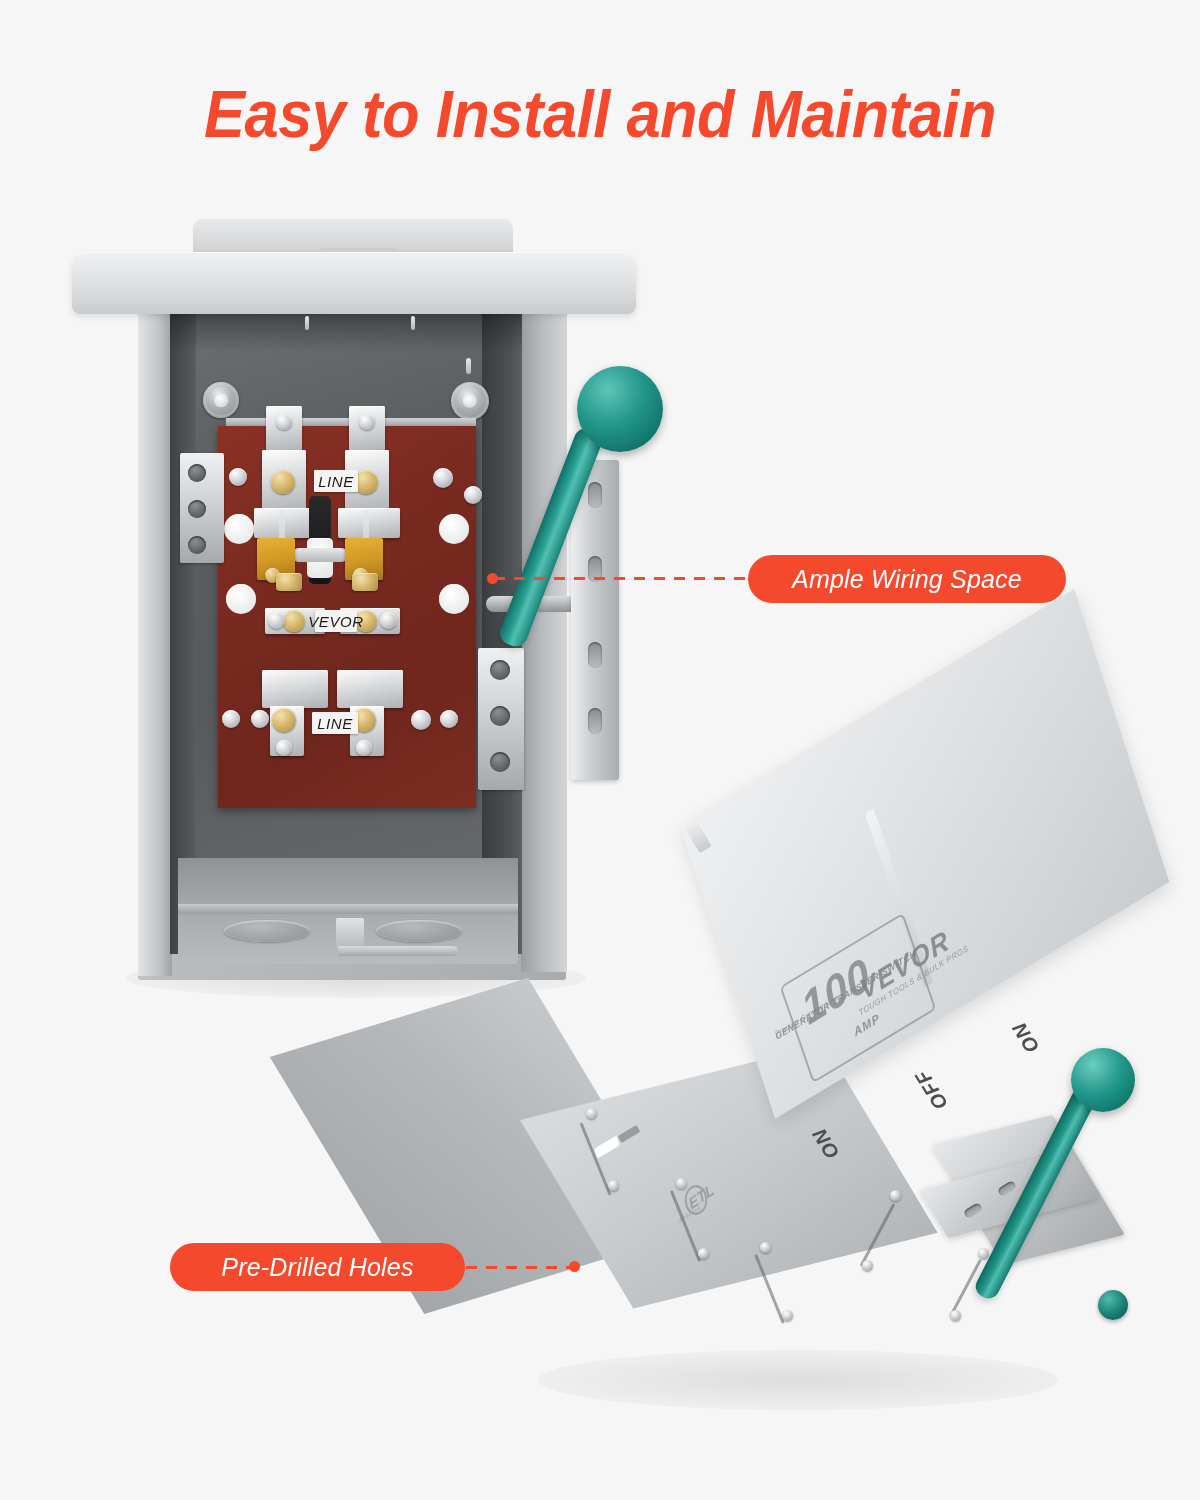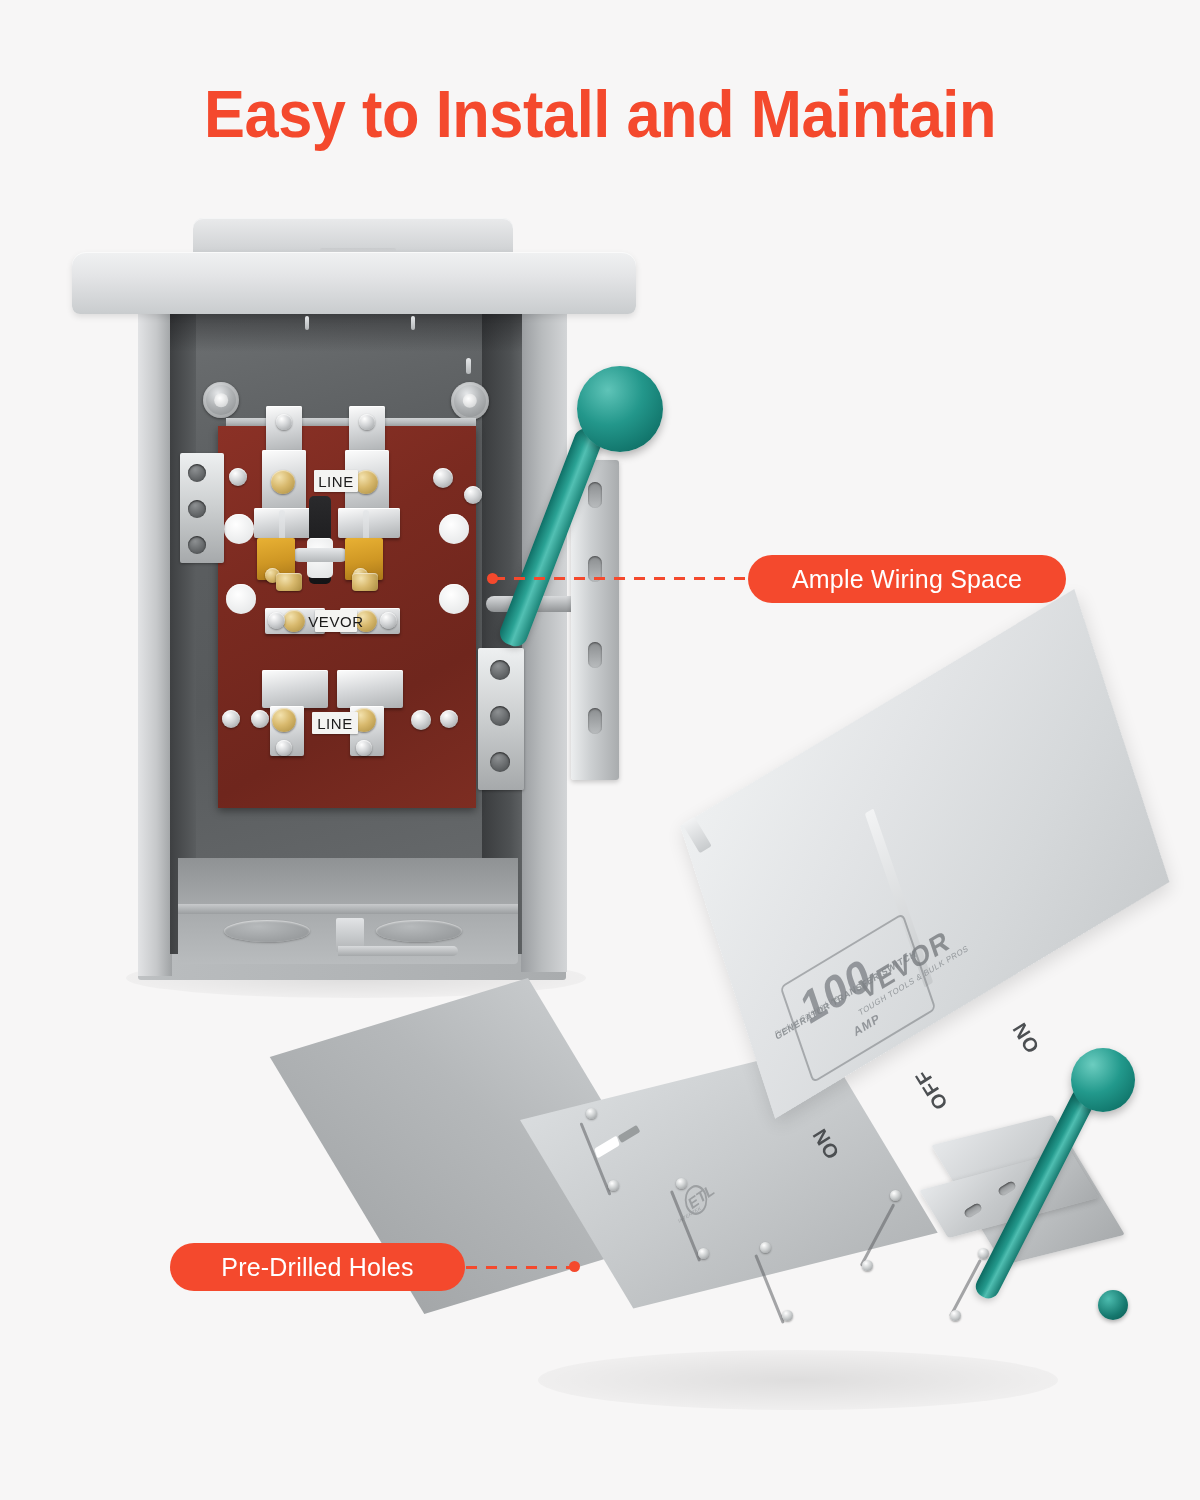--- a/index.html
+++ b/index.html
@@ -12,20 +12,21 @@
     background: #f7f6f6;
     font-family: "Liberation Sans", sans-serif;
     overflow: hidden;
     position: relative;
   }
   .stage {
     position: absolute;
     inset: 0;
     width: 1084px;
     height: 1500px;
+    font-style: italic;
   }
 
   
   .title {
     position: absolute;
     left: 0;
     top: 76px;
     width: 1200px;
     text-align: center;
     font-size: 66px;

